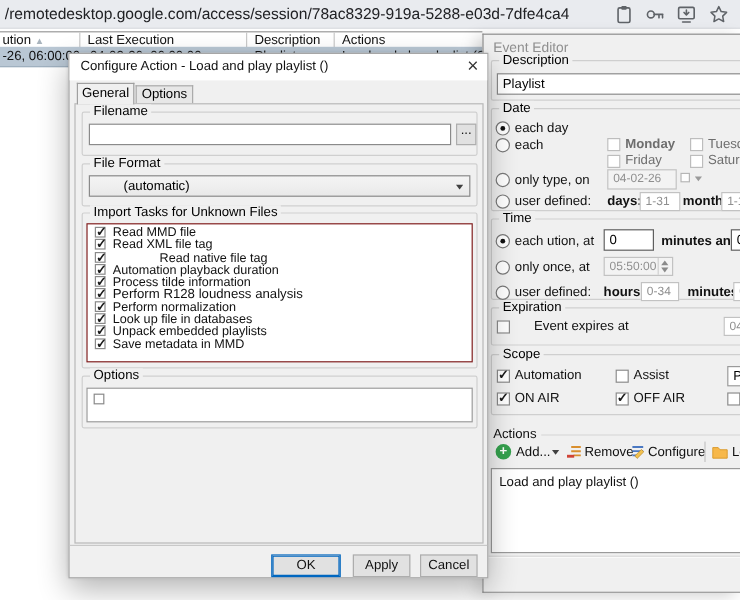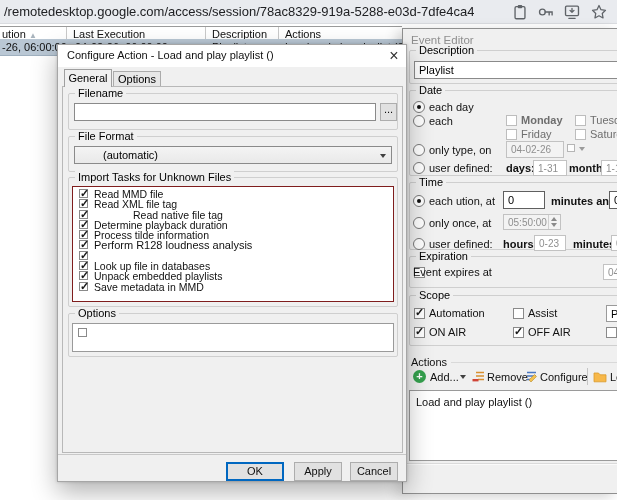--- a/index.html
+++ b/index.html
@@ -128,29 +128,29 @@
     <div class="in flat" style="left:100px;top:185px;width:58px;height:16px;font-size:10px;">
       <span>05:50:00</span>
     </div>
     <div class="abs" style="left:145px;top:186px;width:12px;height:14px;border-left:1px solid #d0d0d0;">
       <span class="caret" style="left:2px;top:2px;border-top:none;border-bottom:4px solid #8a8a8a;"></span>
       <span class="caret" style="left:2px;top:8px;border-top-color:#8a8a8a;"></span>
     </div>
     <span class="rad" style="left:10px;top:209px;"></span>
     <div class="lbl" style="left:26px;top:209px;">user defined:</div>
     <div class="lbl b" style="left:100px;top:209px;">hours:</div>
-    <div class="in dis" style="left:131px;top:206px;width:32px;height:16px;font-size:10px;">0-23</div>
+    <div class="in dis" style="left:131px;top:206px;width:32px;height:16px;font-size:10px;">0-34</div>
     <div class="lbl b" style="left:170px;top:209px;">minutes:</div>
     <div class="in dis" style="left:208px;top:206px;width:30px;height:16px;font-size:10px;">0</div>
 
     <div class="gb" style="left:6px;top:227px;width:230px;height:32px;">
       <span class="gl">Expiration</span>
     </div>
     <span class="cb" style="left:11px;top:238px;"></span>
-    <div class="lbl" style="left:10px;top:237px;">Event expires at</div>
+    <div class="lbl" style="left:42px;top:237px;">Event expires at</div>
     <div class="in dis" style="left:200px;top:235px;width:34px;height:16px;font-size:10px;">04-02-26</div>
 
     <div class="gb" style="left:6px;top:266px;width:230px;height:51px;">
       <span class="gl">Scope</span>
     </div>
     <span class="cb on" style="left:11px;top:279px;"></span>
     <div class="lbl" style="left:26px;top:278px;">Automation</div>
     <span class="cb" style="left:110px;top:279px;"></span>
     <div class="lbl" style="left:125px;top:278px;">Assist</div>
     <div class="in" style="left:203px;top:276px;width:16px;height:17px;border-color:#9a9a9a;">P</div>
@@ -234,32 +234,33 @@
       <div style="position:relative;height:10.3px;">
           <span class="cb on" style="left:2px;top:0;width:9px;height:9px;"></span>
           <span class="lbl" style="left:17px;top:-1px;font-size:10.5px;">Read XML file tag</span>
         </div>
       <div style="position:relative;height:10.3px;">
           <span class="cb on" style="left:2px;top:0;width:9px;height:9px;"></span>
           <span class="lbl" style="left:17px;top:-1px;font-size:10.5px;margin-left:39px;">Read native file tag</span>
         </div>
       <div style="position:relative;height:10.3px;">
           <span class="cb on" style="left:2px;top:0;width:9px;height:9px;"></span>
-          <span class="lbl" style="left:17px;top:-1px;font-size:10.5px;">Determine playback duration</span>
+          <span class="lbl" style="left:17px;top:-1px;font-size:10.5px;">Automation playback duration</span>
         </div>
       <div style="position:relative;height:10.3px;">
           <span class="cb on" style="left:2px;top:0;width:9px;height:9px;"></span>
           <span class="lbl" style="left:17px;top:-1px;font-size:10.5px;">Process tilde information</span>
         </div>
       <div style="position:relative;height:10.3px;">
           <span class="cb on" style="left:2px;top:0;width:9px;height:9px;"></span>
           <span class="lbl" style="left:17px;top:-1px;font-size:11px;">Perform R128 loudness analysis</span>
         </div>
       <div style="position:relative;height:10.3px;">
           <span class="cb on" style="left:2px;top:0;width:9px;height:9px;"></span>
+          <span class="lbl" style="left:17px;top:-1px;font-size:10.5px;">Perform normalization</span>
         </div>
       <div style="position:relative;height:10.3px;">
           <span class="cb on" style="left:2px;top:0;width:9px;height:9px;"></span>
           <span class="lbl" style="left:17px;top:-1px;font-size:10.5px;">Look up file in databases</span>
         </div>
       <div style="position:relative;height:10.3px;">
           <span class="cb on" style="left:2px;top:0;width:9px;height:9px;"></span>
           <span class="lbl" style="left:17px;top:-1px;font-size:10.5px;">Unpack embedded playlists</span>
         </div>
       <div style="position:relative;height:10.3px;">

